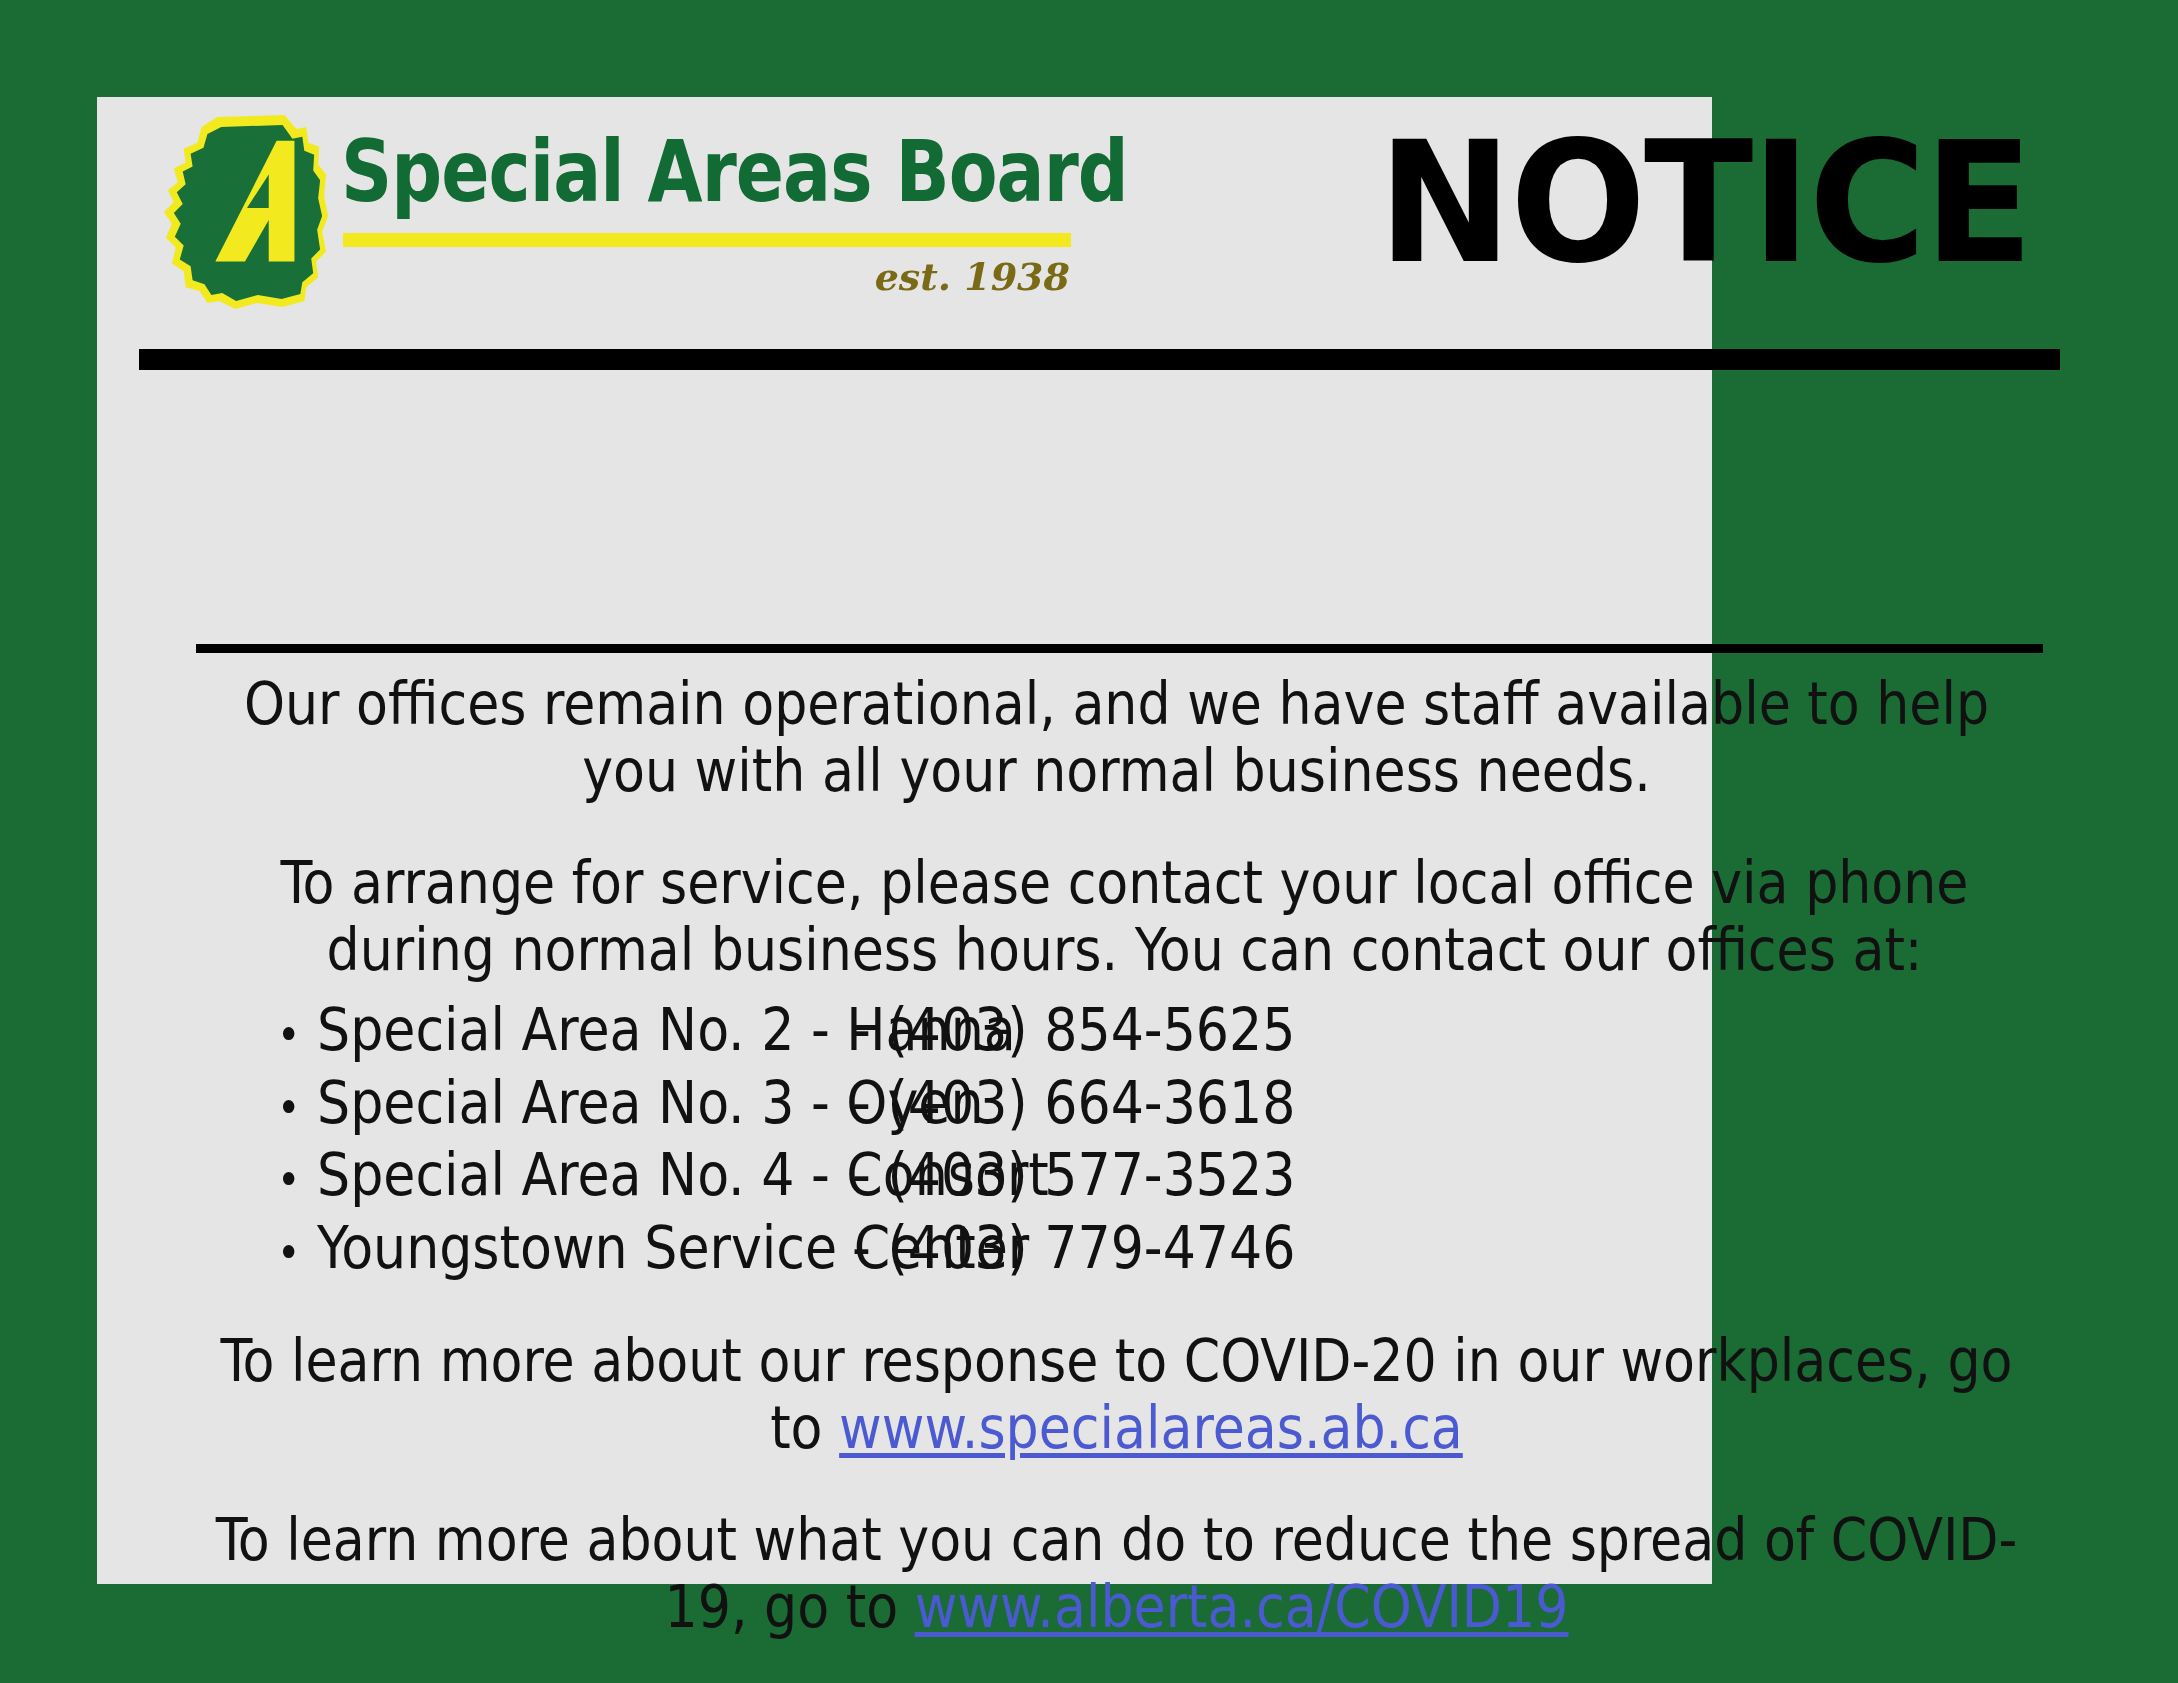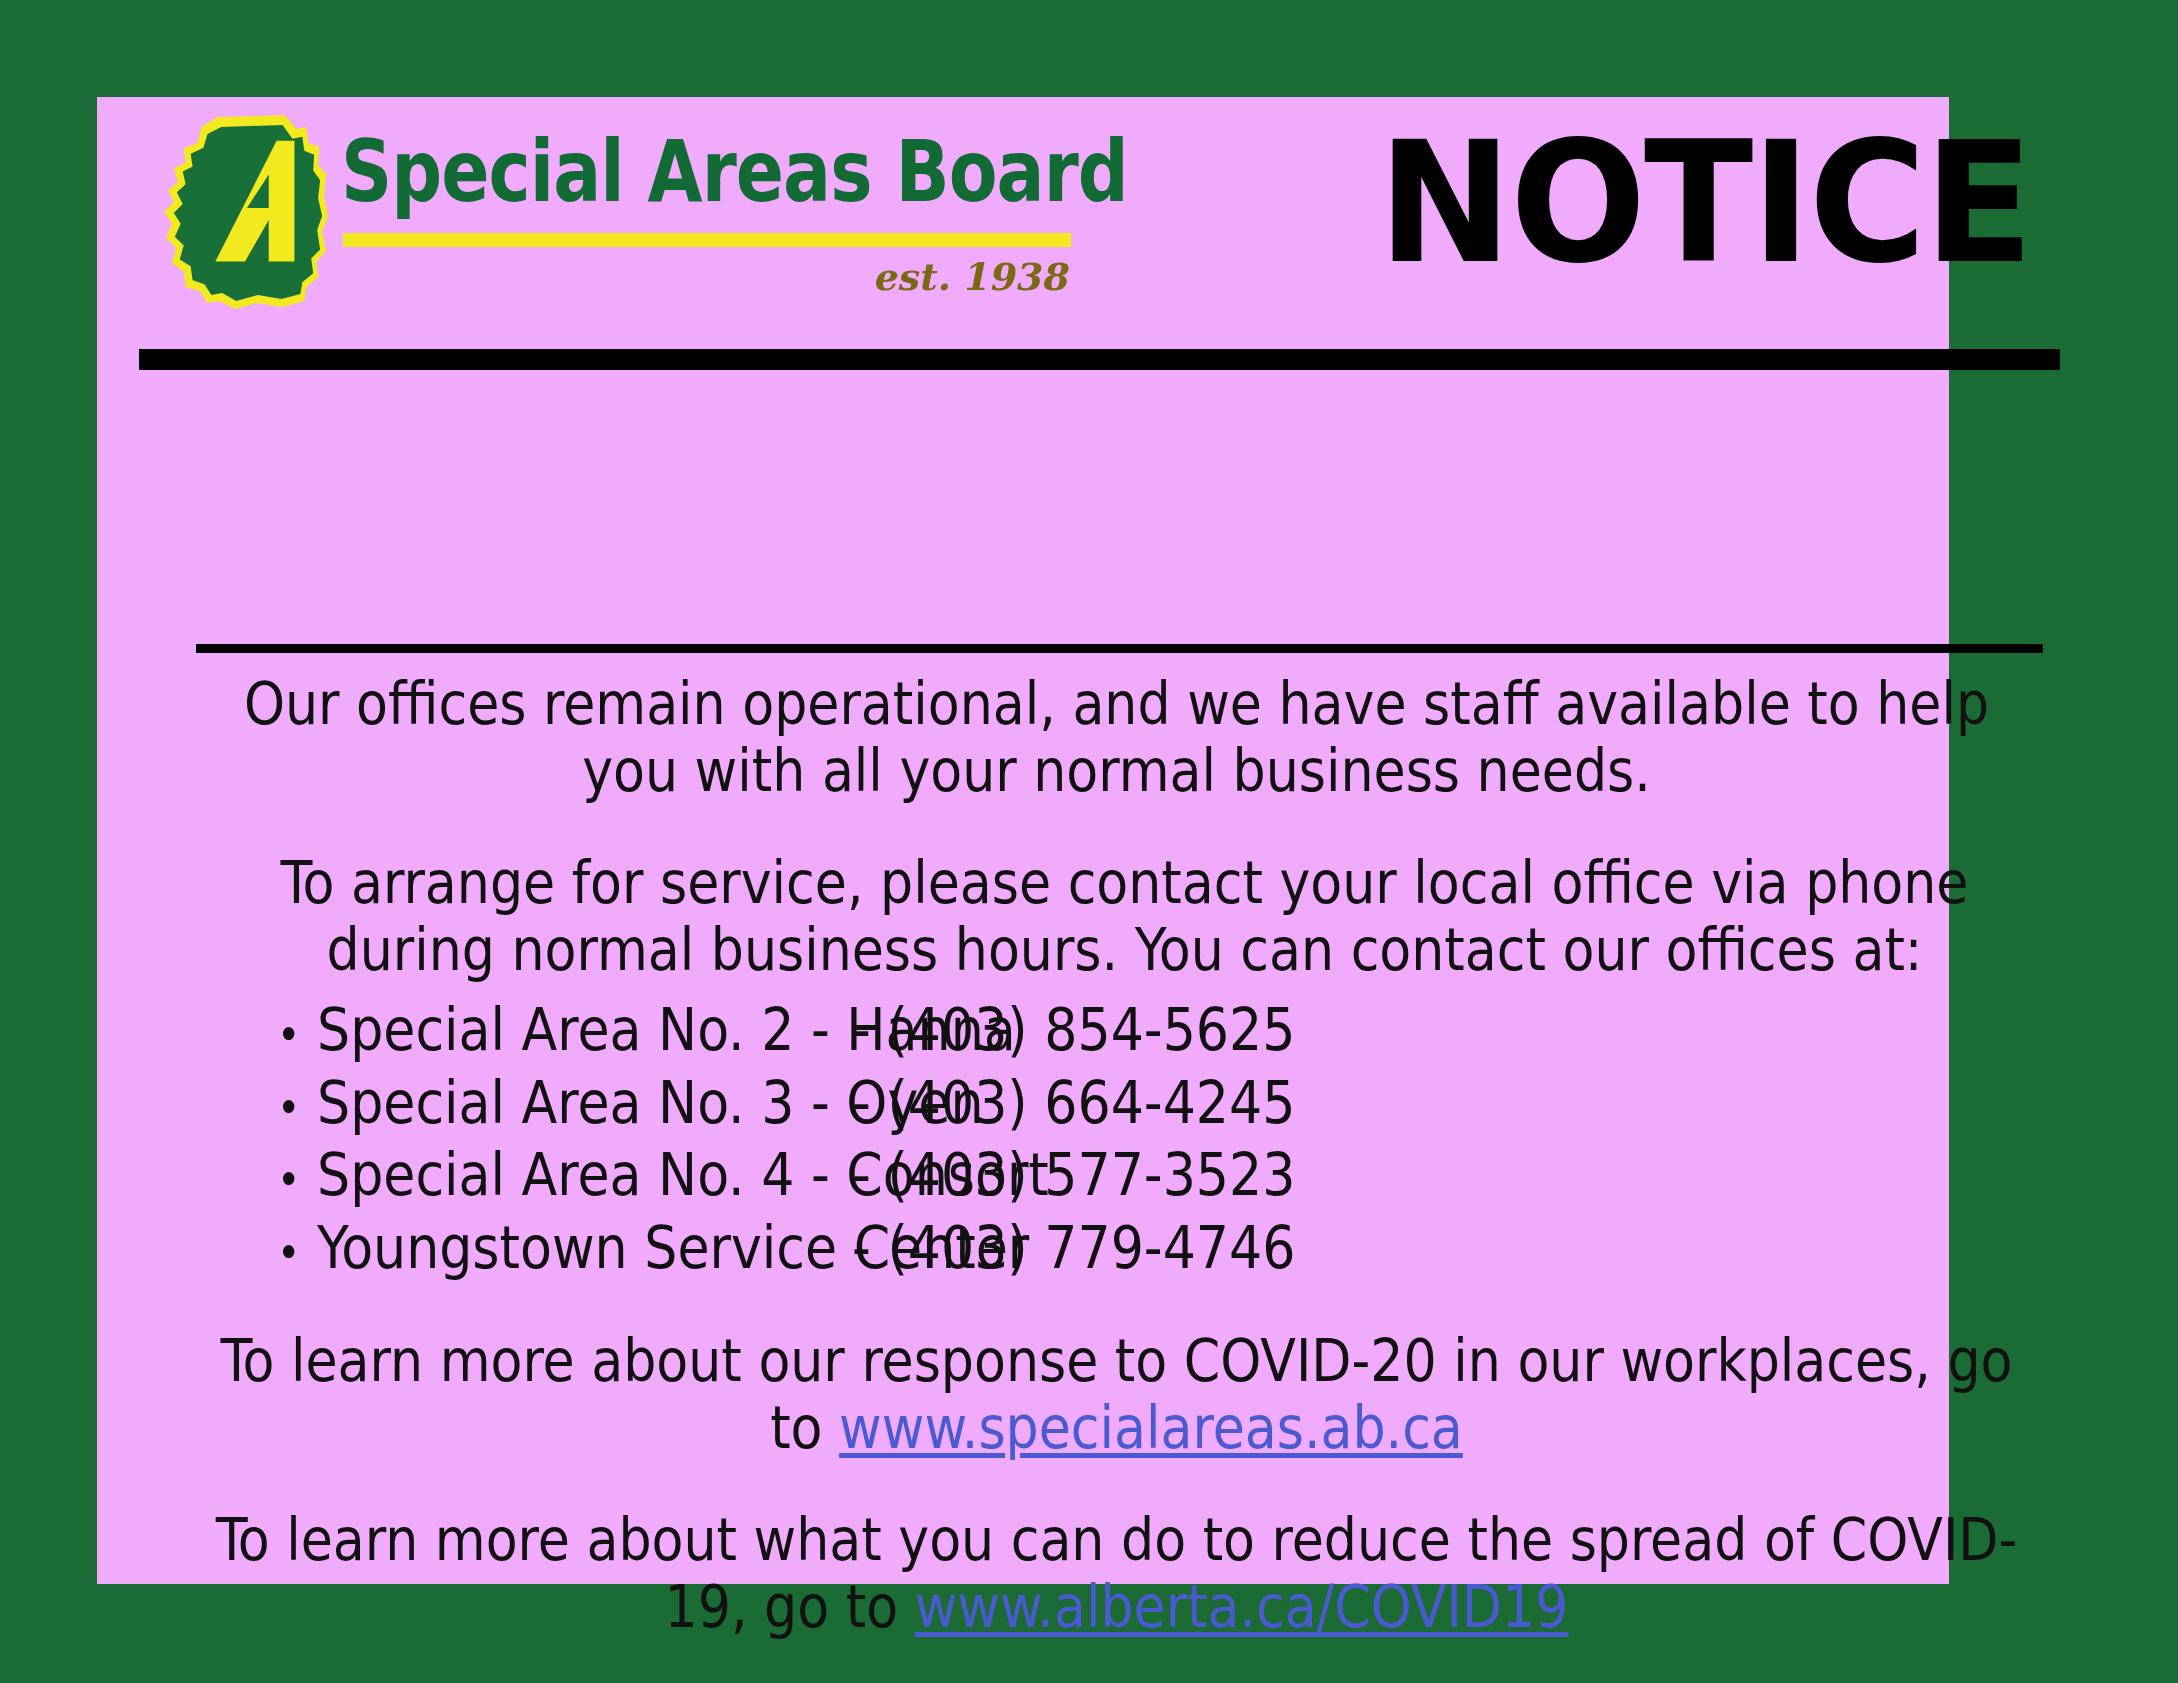--- a/index.html
+++ b/index.html
@@ -19,23 +19,23 @@
     width: 2178px;
     height: 1683px;
     background: #1a6b34;
     box-sizing: border-box;
   }
 
   .card {
     position: absolute;
     left: 97px;
     top: 97px;
-    width: 1852px;
+    width: 1615px;
     height: 1487px;
-    background: #f0abfc;
+    background: #e5e5e5;
     box-sizing: border-box;
   }
 
   
   .header {
     position: absolute;
     left: 0;
     top: 0;
     width: 1982px;
     height: 213px;
@@ -267,21 +267,21 @@
 
       <ul class="office-list">
         <li>
           <span class="bullet-dot">•</span>
           <span class="office-name">Special Area No. 2 - Hanna</span>
           <span class="office-phone">- (403) 854-5625</span>
         </li>
         <li>
           <span class="bullet-dot">•</span>
           <span class="office-name">Special Area No. 3 - Oyen</span>
-          <span class="office-phone">- (403) 664-4245</span>
+          <span class="office-phone">- (403) 664-3618</span>
         </li>
         <li>
           <span class="bullet-dot">•</span>
           <span class="office-name">Special Area No. 4 - Consort</span>
           <span class="office-phone">- (403) 577-3523</span>
         </li>
         <li>
           <span class="bullet-dot">•</span>
           <span class="office-name">Youngstown Service Center</span>
           <span class="office-phone">- (403) 779-4746</span>

